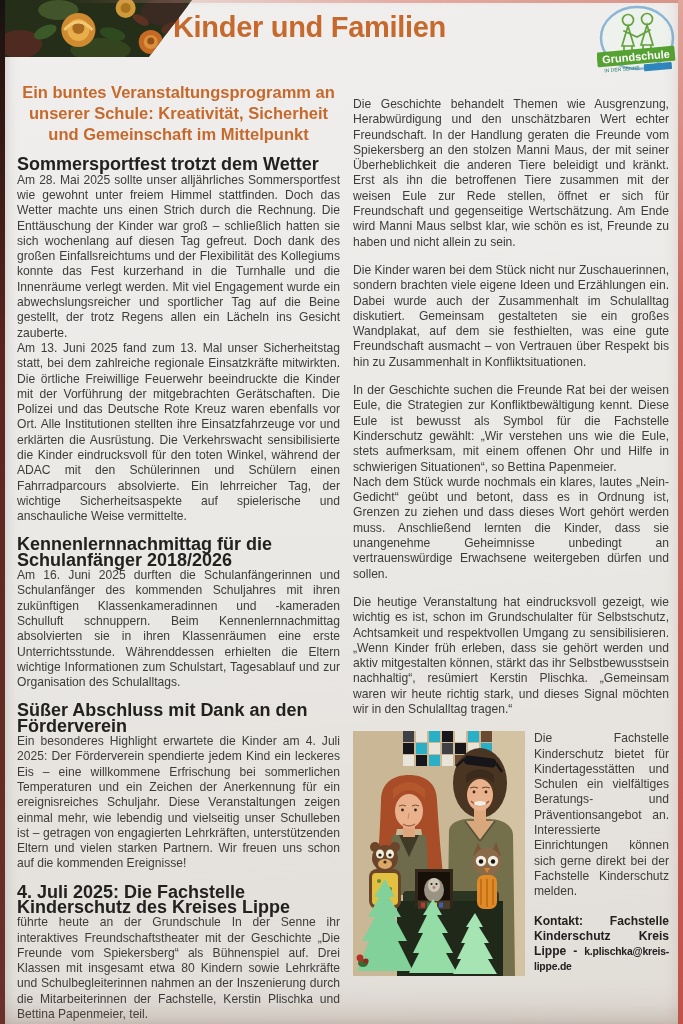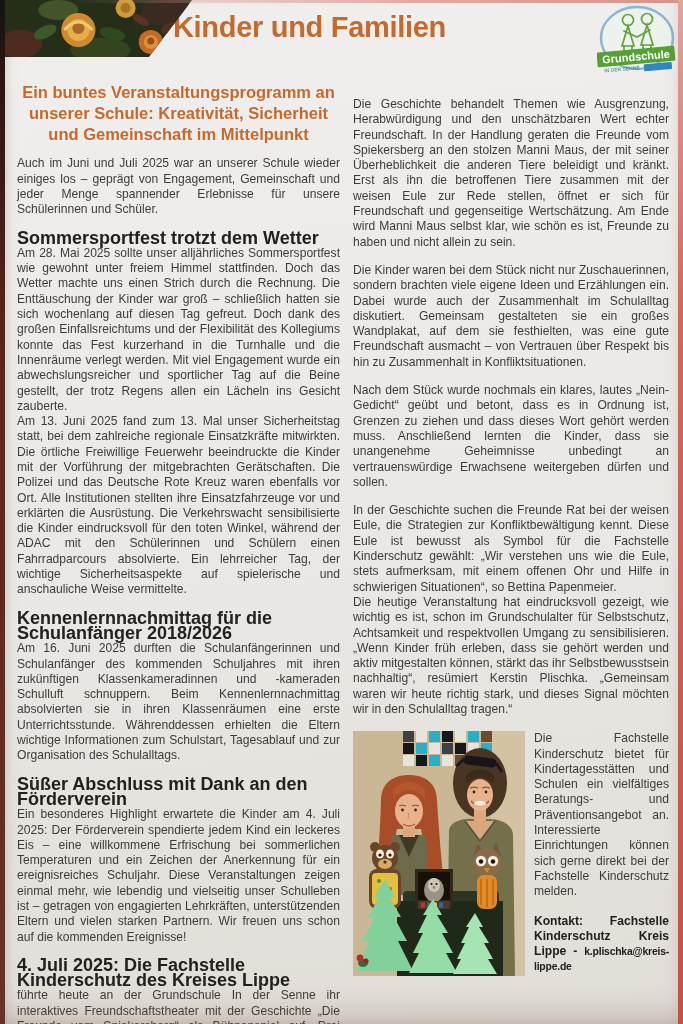--- a/index.html
+++ b/index.html
@@ -99,42 +99,41 @@
         <text x="24" y="64.5" text-anchor="middle" font-size="5" fill="#1f7a6e">IN DER SENNE</text>
         <rect x="46" y="60" width="28" height="7" rx="1" fill="#2f86bd"></rect>
       </g>
     </svg>
   </div>
 
   <div class="columns">
 
     <div class="col-left">
       <h2 class="lead">Ein buntes Veranstaltungsprogramm an unserer Schule: Kreativität, Sicherheit und Gemeinschaft im Mittelpunkt</h2>
-      <p>Auch im Juni und Juli 2025 war an unserer Schule wieder einiges los – geprägt von Engagement, Gemeinschaft und jeder Menge spannender Erlebnisse für unsere Schülerinnen und Schüler.</p>
 
       <h3 class="sec">Sommersportfest trotzt dem Wetter</h3>
       <p>Am 28. Mai 2025 sollte unser alljährliches Sommersportfest wie gewohnt unter freiem Himmel stattfinden. Doch das Wetter machte uns einen Strich durch die Rechnung. Die Enttäuschung der Kinder war groß – schließlich hatten sie sich wochenlang auf diesen Tag gefreut. Doch dank des großen Einfallsreichtums und der Flexibilität des Kollegiums konnte das Fest kurzerhand in die Turnhalle und die Innenräume verlegt werden. Mit viel Engagement wurde ein abwechslungsreicher und sportlicher Tag auf die Beine gestellt, der trotz Regens allen ein Lächeln ins Gesicht zauberte.</p>
 
       <p>Am 13. Juni 2025 fand zum 13. Mal unser Sicherheitstag statt, bei dem zahlreiche regionale Einsatzkräfte mitwirkten. Die örtliche Freiwillige Feuerwehr beeindruckte die Kinder mit der Vorführung der mitgebrachten Gerätschaften. Die Polizei und das Deutsche Rote Kreuz waren ebenfalls vor Ort. Alle Institutionen stellten ihre Einsatzfahrzeuge vor und erklärten die Ausrüstung. Die Verkehrswacht sensibilisierte die Kinder eindrucksvoll für den toten Winkel, während der ADAC mit den Schülerinnen und Schülern einen Fahrradparcours absolvierte. Ein lehrreicher Tag, der wichtige Sicherheitsaspekte auf spielerische und anschauliche Weise vermittelte.</p>
 
       <h3 class="sec">Kennenlernnachmittag für die Schulanfänger 2018/2026</h3>
       <p>Am 16. Juni 2025 durften die Schulanfängerinnen und Schulanfänger des kommenden Schuljahres mit ihren zukünftigen Klassenkameradinnen und -kameraden Schulluft schnuppern. Beim Kennenlernnachmittag absolvierten sie in ihren Klassenräumen eine erste Unterrichtsstunde. Währenddessen erhielten die Eltern wichtige Informationen zum Schulstart, Tagesablauf und zur Organisation des Schulalltags.</p>
 
       <h3 class="sec">Süßer Abschluss mit Dank an den Förderverein</h3>
       <p>Ein besonderes Highlight erwartete die Kinder am 4. Juli 2025: Der Förderverein spendierte jedem Kind ein leckeres Eis – eine willkommene Erfrischung bei sommerlichen Temperaturen und ein Zeichen der Anerkennung für ein ereignisreiches Schuljahr. Diese Veranstaltungen zeigen einmal mehr, wie lebendig und vielseitig unser Schulleben ist – getragen von engagierten Lehrkräften, unterstützenden Eltern und vielen starken Partnern. Wir freuen uns schon auf die kommenden Ereignisse!</p>
 
       <h3 class="sec">4. Juli 2025: Die Fachstelle Kinderschutz des Kreises Lippe</h3>
       <p>führte heute an der Grundschule In der Senne ihr interaktives Freundschaftstheater mit der Geschichte „Die Freunde vom Spiekersberg“ als Bühnenspiel auf. Drei Klassen mit insgesamt etwa 80 Kindern sowie Lehrkräfte und Schulbegleiterinnen nahmen an der Inszenierung durch die Mitarbeiterinnen der Fachstelle, Kerstin Plischka und Bettina Papenmeier, teil.</p>
     </div>
 
     <div class="col-right">
       <p class="rp">Die Geschichte behandelt Themen wie Ausgrenzung, Herabwürdigung und den unschätzbaren Wert echter Freundschaft. In der Handlung geraten die Freunde vom Spiekersberg an den stolzen Manni Maus, der mit seiner Überheblichkeit die anderen Tiere beleidigt und kränkt. Erst als ihn die betroffenen Tiere zusammen mit der weisen Eule zur Rede stellen, öffnet er sich für Freundschaft und gegenseitige Wertschätzung. Am Ende wird Manni Maus selbst klar, wie schön es ist, Freunde zu haben und nicht allein zu sein.</p>
       <p class="rp">Die Kinder waren bei dem Stück nicht nur Zuschauerinnen, sondern brachten viele eigene Ideen und Erzählungen ein. Dabei wurde auch der Zusammenhalt im Schulalltag diskutiert. Gemeinsam gestalteten sie ein großes Wandplakat, auf dem sie festhielten, was eine gute Freundschaft ausmacht – von Vertrauen über Respekt bis hin zu Zusammenhalt in Konfliktsituationen.</p>
+      <p class="rp tight">In der Geschichte suchen die Freunde Rat bei der weisen Eule, die Strategien zur Konfliktbewältigung kennt. Diese Eule ist bewusst als Symbol für die Fachstelle Kinderschutz gewählt: „Wir verstehen uns wie die Eule, stets aufmerksam, mit einem offenen Ohr und Hilfe in schwierigen Situationen“, so Bettina Papenmeier.</p>
       <p class="rp">Nach dem Stück wurde nochmals ein klares, lautes „Nein-Gedicht“ geübt und betont, dass es in Ordnung ist, Grenzen zu ziehen und dass dieses Wort gehört werden muss. Anschließend lernten die Kinder, dass sie unangenehme Geheimnisse unbedingt an vertrauenswürdige Erwachsene weitergeben dürfen und sollen.</p>
-      <p class="rp tight">In der Geschichte suchen die Freunde Rat bei der weisen Eule, die Strategien zur Konfliktbewältigung kennt. Diese Eule ist bewusst als Symbol für die Fachstelle Kinderschutz gewählt: „Wir verstehen uns wie die Eule, stets aufmerksam, mit einem offenen Ohr und Hilfe in schwierigen Situationen“, so Bettina Papenmeier.</p>
       <p class="rp pre-photo">Die heutige Veranstaltung hat eindrucksvoll gezeigt, wie wichtig es ist, schon im Grundschulalter für Selbstschutz, Achtsamkeit und respektvollen Umgang zu sensibilisieren. „Wenn Kinder früh erleben, dass sie gehört werden und aktiv mitgestalten können, stärkt das ihr Selbstbewusstsein nachhaltig“, resümiert Kerstin Plischka. „Gemeinsam waren wir heute richtig stark, und dieses Signal möchten wir in den Schulalltag tragen.“</p>
 
       <div class="photo-row">
         <svg class="photo" viewBox="0 0 172 245">
           <rect width="172" height="245" fill="#c9b795"></rect>
           <rect x="138" y="0" width="34" height="245" fill="#d3c3a3"></rect>
 
           <g>
             <rect x="50" y="0" width="11" height="11" fill="#3f3f46"></rect>
               <rect x="63" y="0" width="11" height="11" fill="#e8e4da"></rect>

